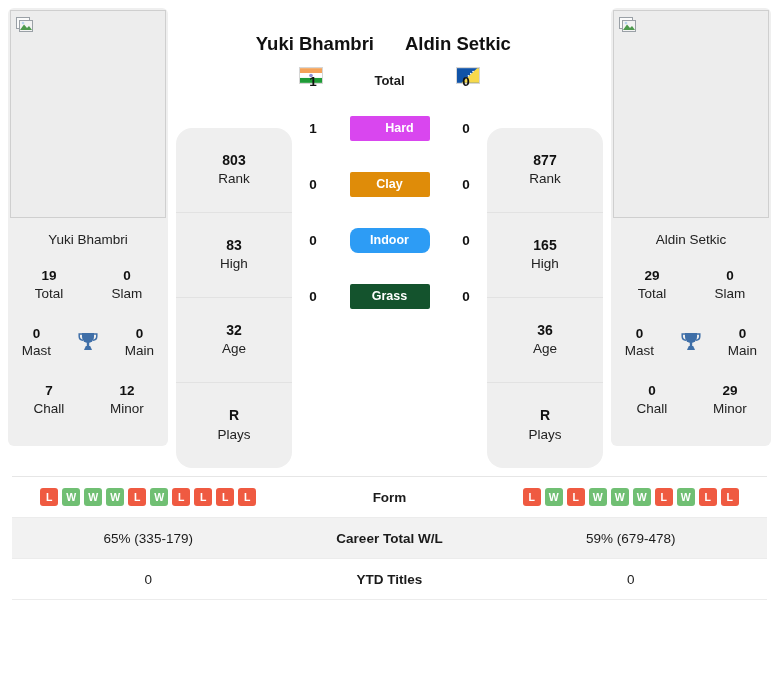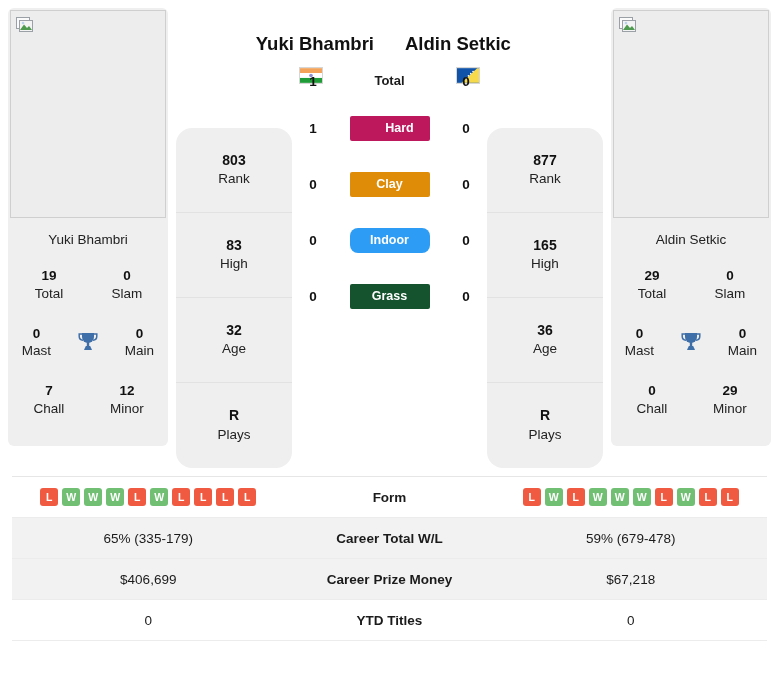--- a/index.html
+++ b/index.html
@@ -316,21 +316,21 @@
     </svg>
 
     <div class="surf-rows">
       <div class="surf-row first">
         <div class="score score-l">1</div>
         <div class="badge plain">Total</div>
         <div class="score score-r">0</div>
       </div>
       <div class="surf-row">
         <div class="score score-l">1</div>
-        <div class="badge" id="b-hard" style="background: #be185d; padding-left: 20px;">Hard</div>
+        <div class="badge" id="b-hard" style="background: #d946ef; padding-left: 20px;">Hard</div>
         <div class="score score-r">0</div>
       </div>
       <div class="surf-row">
         <div class="score score-l">0</div>
         <div class="badge" id="b-clay" style="background: rgb(223, 140, 9);">Clay</div>
         <div class="score score-r">0</div>
       </div>
       <div class="surf-row">
         <div class="score score-l">0</div>
         <div class="badge" id="b-indoor" style="background: rgb(45, 156, 245); border-radius: 8px;">Indoor</div>
@@ -448,23 +448,18 @@
           <div class="fb L" style="background: rgb(239, 90, 65);">L</div>
         </div>
     </div>
   </div>
 
   <div class="trow alt">
     <div class="tcell">65% (335-179)</div>
     <div class="tcell mid">Career Total W/L</div>
     <div class="tcell">59% (679-478)</div>
   </div>
-  <div class="trow alt">
-    <div class="tcell">$406,699</div>
-    <div class="tcell mid">Career Prize Money</div>
-    <div class="tcell">$67,218</div>
-  </div>
   <div class="trow">
     <div class="tcell">0</div>
     <div class="tcell mid">YTD Titles</div>
     <div class="tcell">0</div>
   </div>
 </div>
 
 </body></html>

